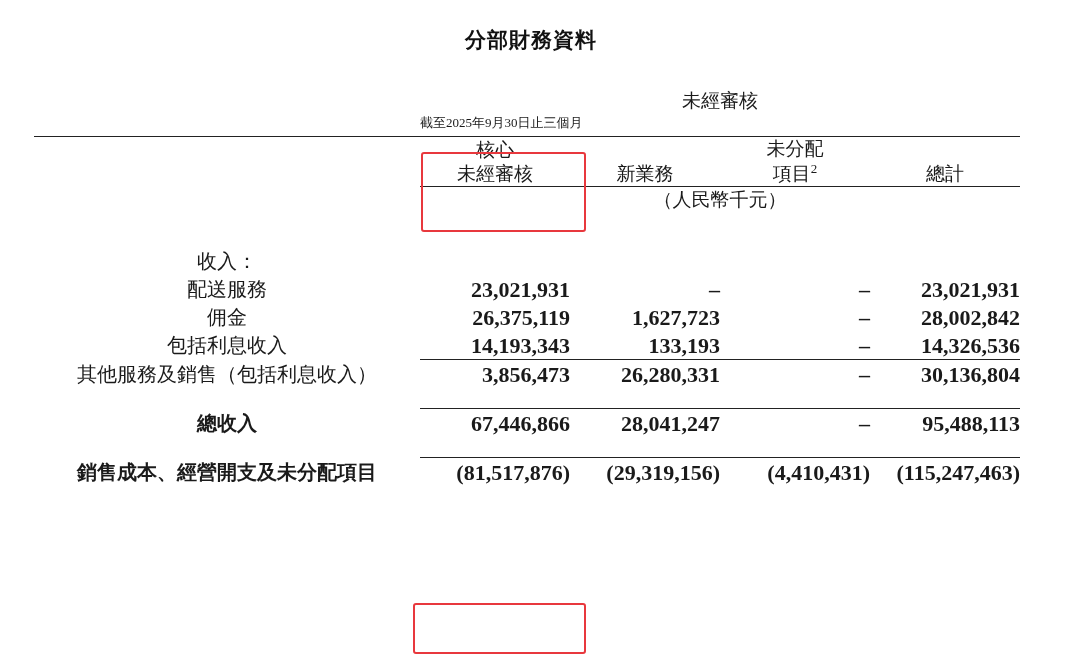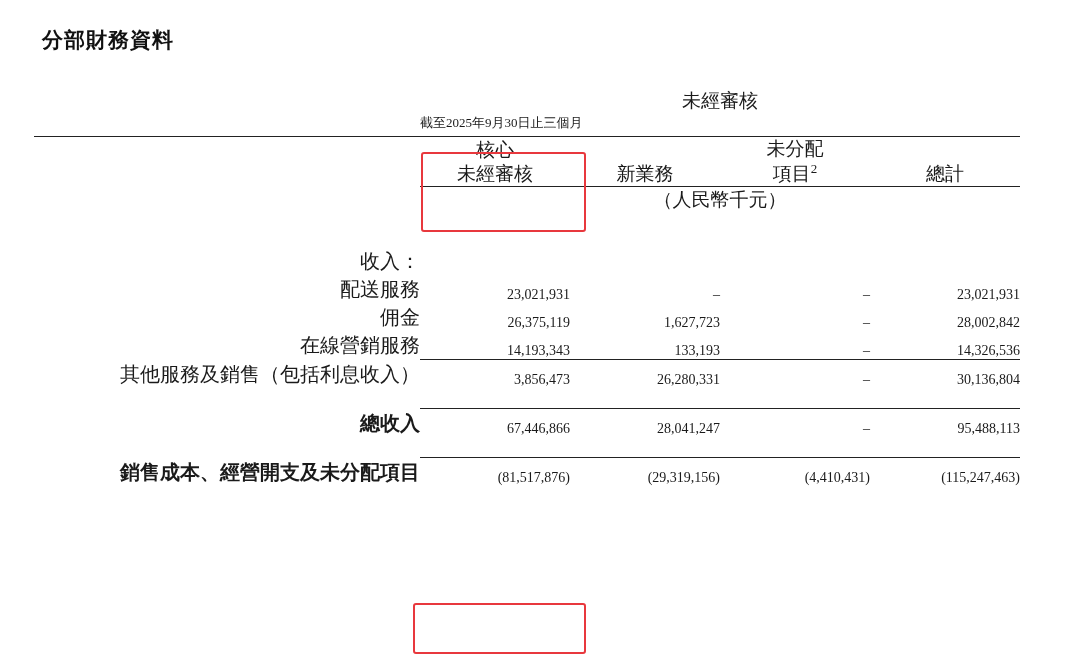--- a/index.html
+++ b/index.html
@@ -21,47 +21,48 @@
     box-sizing: border-box;
     padding: 26px 60px 0 34px;
   }
   .section-title {
     font-family: "Liberation Sans", "DejaVu Sans", sans-serif;
     font-weight: bold;
     font-size: 21px;
     letter-spacing: 1px;
     margin: 0 0 34px 8px;
     color: #111111;
+    text-align: center;
   }
   table.fin {
     border-collapse: collapse;
     width: 986px;
     table-layout: fixed;
     font-size: 19px;
   }
   table.fin td {
     padding: 0;
     vertical-align: bottom;
   }
   .col-label { width: 386px; }
   .col-num   { width: 150px; }
 
   .lbl {
     font-family: "Liberation Serif", "DejaVu Serif", serif;
     font-size: 20px;
-    text-align: right;
+    text-align: center;
     padding-right: 8px;
     white-space: nowrap;
   }
   .lbl.bold { font-weight: bold; }
   .num {
     text-align: right;
-    font-weight: normal;
+    font-weight: bold;
     font-family: "Liberation Serif", "DejaVu Serif", serif;
-    font-size: 14px;
+    font-size: 22px;
     padding-right: 2px;
     white-space: nowrap;
   }
   .unaudited-line {
     text-align: center;
     font-size: 19px;
     padding-bottom: 2px;
   }
   .period-line {
     text-align: left;
@@ -186,21 +187,21 @@
         <td class="num">23,021,931</td>
       </tr>
       <tr class="row">
         <td class="lbl">佣金</td>
         <td class="num">26,375,119</td>
         <td class="num">1,627,723</td>
         <td class="num">–</td>
         <td class="num">28,002,842</td>
       </tr>
       <tr class="row">
-        <td class="lbl">在線營銷服務</td>
+        <td class="lbl">包括利息收入</td>
         <td class="num">14,193,343</td>
         <td class="num">133,193</td>
         <td class="num">–</td>
         <td class="num">14,326,536</td>
       </tr>
       <tr class="row bordered-top">
         <td class="lbl">其他服務及銷售（包括利息收入）</td>
         <td class="num">3,856,473</td>
         <td class="num">26,280,331</td>
         <td class="num">–</td>

